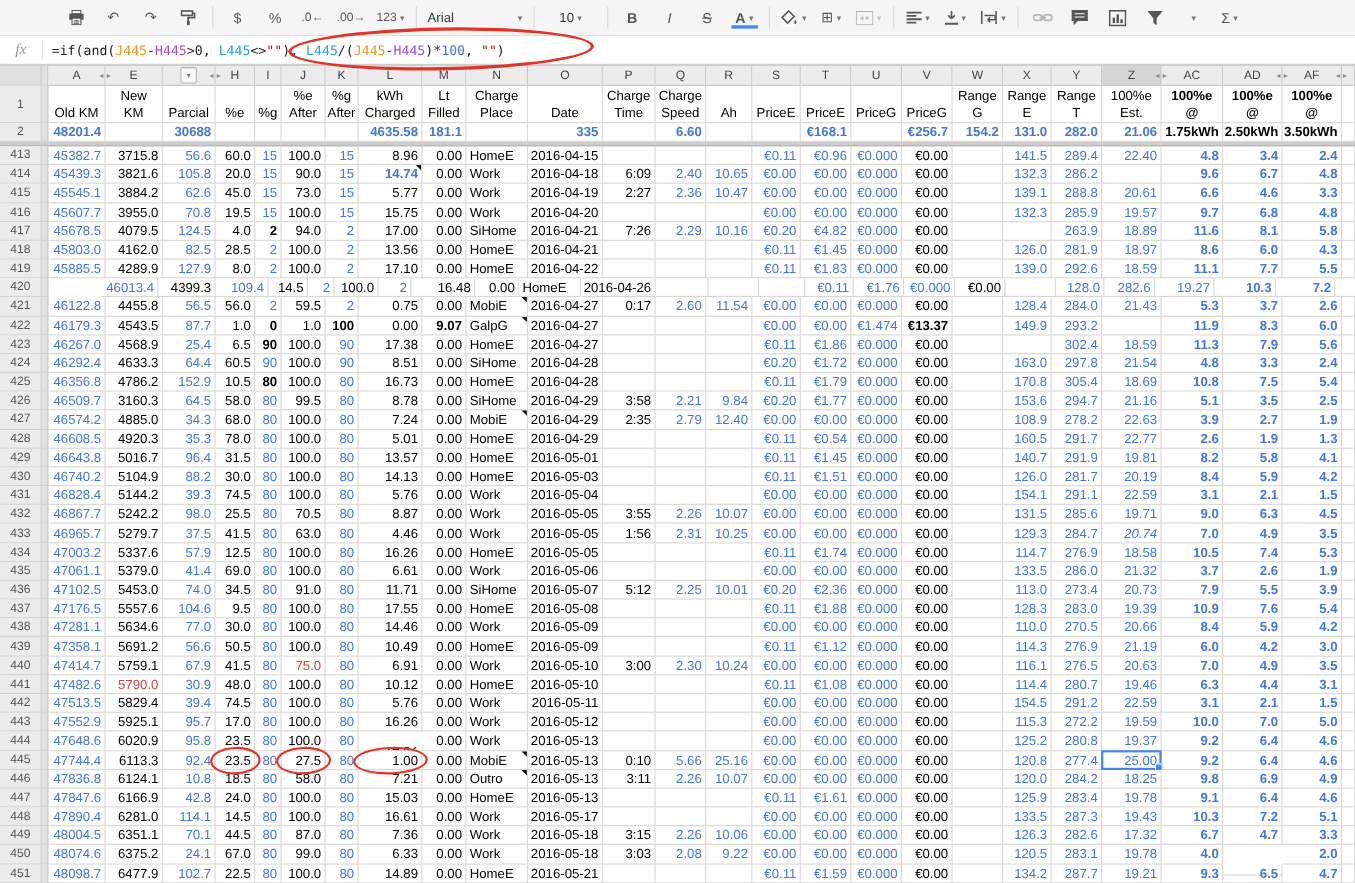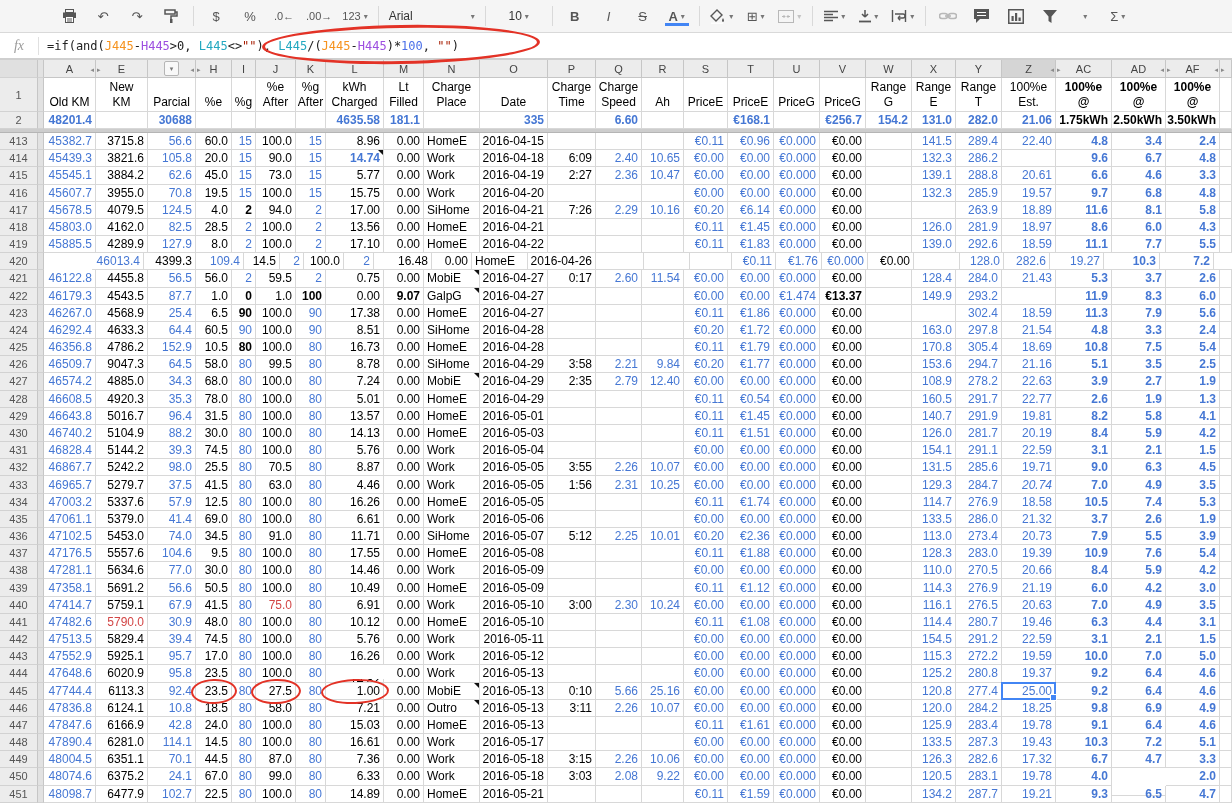--- a/index.html
+++ b/index.html
@@ -521,21 +521,21 @@
       <div class="cell st-k" style="flex: 0 0 40px;">94.0</div>
       <div class="cell" style="flex: 0 0 30px;">2</div>
       <div class="cell st-k" style="flex: 0 0 58px;">17.00</div>
       <div class="cell st-k" style="flex: 0 0 40px;">0.00</div>
       <div class="cell st-k al" style="flex: 0 0 56px;">SiHome</div>
       <div class="cell st-k" style="flex: 0 0 68px;">2016-04-21</div>
       <div class="cell st-k" style="flex: 0 0 48px;">7:26</div>
       <div class="cell" style="flex: 0 0 46px;">2.29</div>
       <div class="cell" style="flex: 0 0 42px;">10.16</div>
       <div class="cell" style="flex: 0 0 44px;">€0.20</div>
-      <div class="cell" style="flex: 0 0 46px;">€6.14</div>
+      <div class="cell" style="flex: 0 0 46px;">€4.82</div>
       <div class="cell" style="flex: 0 0 46px;">€0.000</div>
       <div class="cell st-k" style="flex: 0 0 46px;">€0.00</div>
       <div class="cell" style="flex: 0 0 46px;"></div>
       <div class="cell" style="flex: 0 0 44px;"></div>
       <div class="cell" style="flex: 0 0 46px;">263.9</div>
       <div class="cell" style="flex: 0 0 54px;">18.89</div>
       <div class="cell st-B" style="flex: 0 0 56px;">11.6</div>
       <div class="cell st-B" style="flex: 0 0 54px;">8.1</div>
       <div class="cell st-B" style="flex: 0 0 54px;">5.8</div>
       <div class="cell" style="flex: 0 0 12px;"></div>
@@ -777,21 +777,21 @@
       <div class="cell" style="flex: 0 0 54px;">18.69</div>
       <div class="cell st-B" style="flex: 0 0 56px;">10.8</div>
       <div class="cell st-B" style="flex: 0 0 54px;">7.5</div>
       <div class="cell st-B" style="flex: 0 0 54px;">5.4</div>
       <div class="cell" style="flex: 0 0 12px;"></div>
     </div>
     <div class="srow" style="height: 17.18px;">
       <div class="gut">426</div>
       <div class="strip"></div>
       <div class="cell" style="flex: 0 0 52px;">46509.7</div>
-      <div class="cell st-k" style="flex: 0 0 52px;">9047.3</div>
+      <div class="cell st-k" style="flex: 0 0 52px;">3160.3</div>
       <div class="cell" style="flex: 0 0 48px;">64.5</div>
       <div class="cell st-k" style="flex: 0 0 36px;">58.0</div>
       <div class="cell" style="flex: 0 0 24px;">80</div>
       <div class="cell st-k" style="flex: 0 0 40px;">99.5</div>
       <div class="cell" style="flex: 0 0 30px;">80</div>
       <div class="cell st-k" style="flex: 0 0 58px;">8.78</div>
       <div class="cell st-k" style="flex: 0 0 40px;">0.00</div>
       <div class="cell st-k al" style="flex: 0 0 56px;">SiHome</div>
       <div class="cell st-k" style="flex: 0 0 68px;">2016-04-29</div>
       <div class="cell st-k" style="flex: 0 0 48px;">3:58</div>

